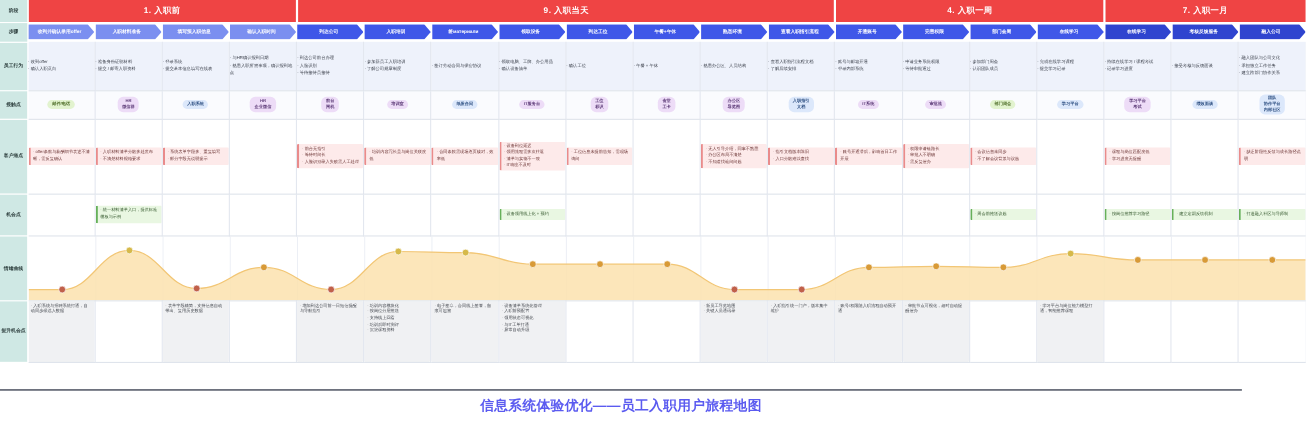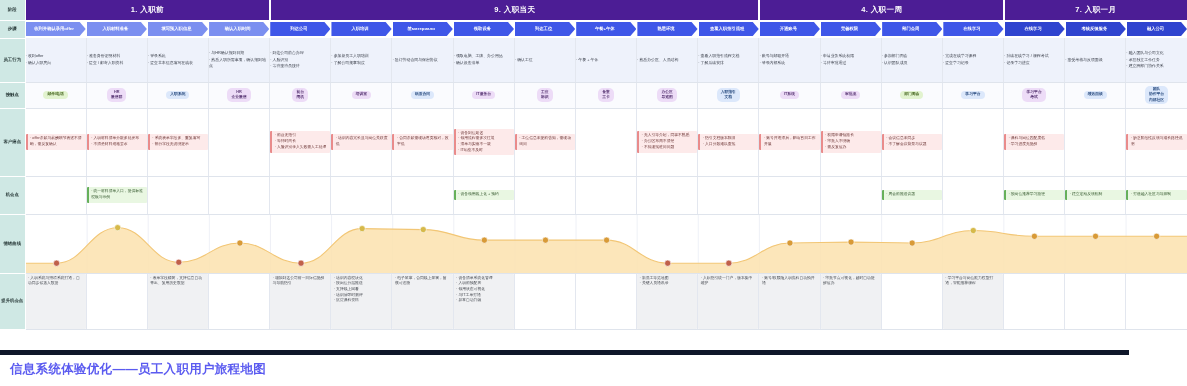--- a/index.html
+++ b/index.html
@@ -26,21 +26,21 @@
     font-weight: bold;
     border-bottom: 1px solid #ffffff;
     border-right: 1px solid #ffffff;
     padding: 1px;
     word-break: break-all;
   }
 
   
   .phasebar { height: 20px; }
   .phase {
-    background: #4c1d95;
+    background: #ef4444;
     color: #ffffff;
     font-size: 7.5px;
     font-weight: bold;
     text-align: center;
     letter-spacing: .4px;
     border-right: 2px solid #ffffff;
     height: 20px;
   }
 
   
@@ -134,22 +134,23 @@
   
   .curvehost { position: relative; width: 100%; height: 58px; }
   .curvehost svg { display: block; width: 100%; height: 58px; }
 
   
   .footer {
     position: absolute;
     left: 0; bottom: 0;
     width: 1129px;
     padding: 6px 10px 8px 10px;
-    border-top: 5px solid #0f172a;
+    border-top: 1px solid #0f172a;
     background: #fff;
+    text-align: center;
   }
   .footer h1 {
     font-size: 12.5px;
     font-weight: bold;
     color: #5b5bf0;
     letter-spacing: .3px;
   }
 </style>
 </head>
 <body>

